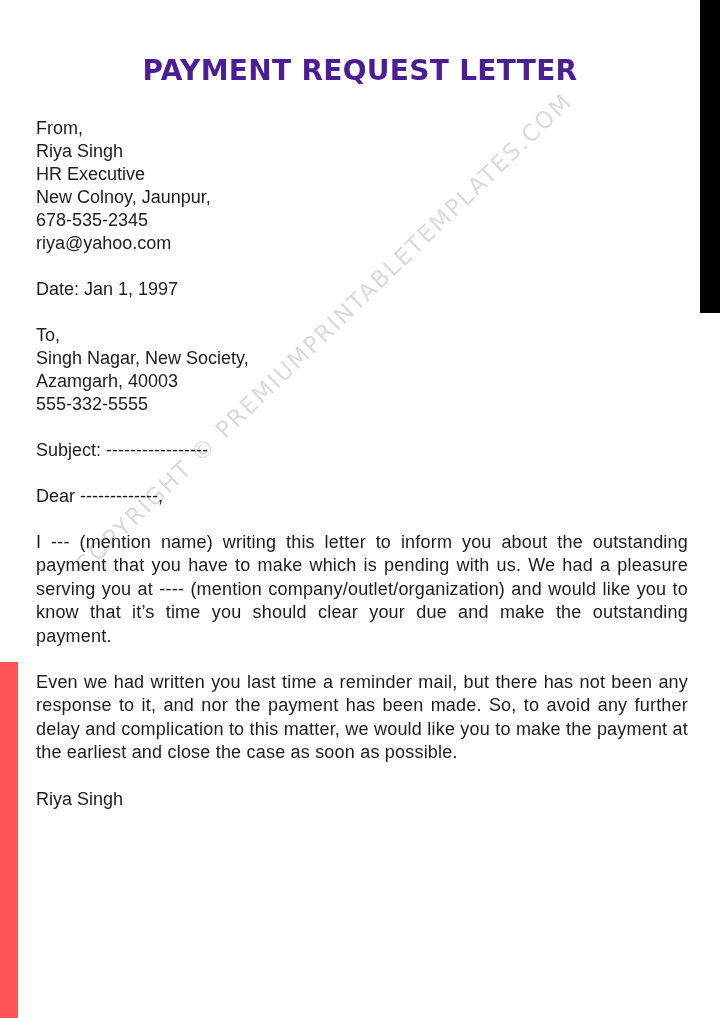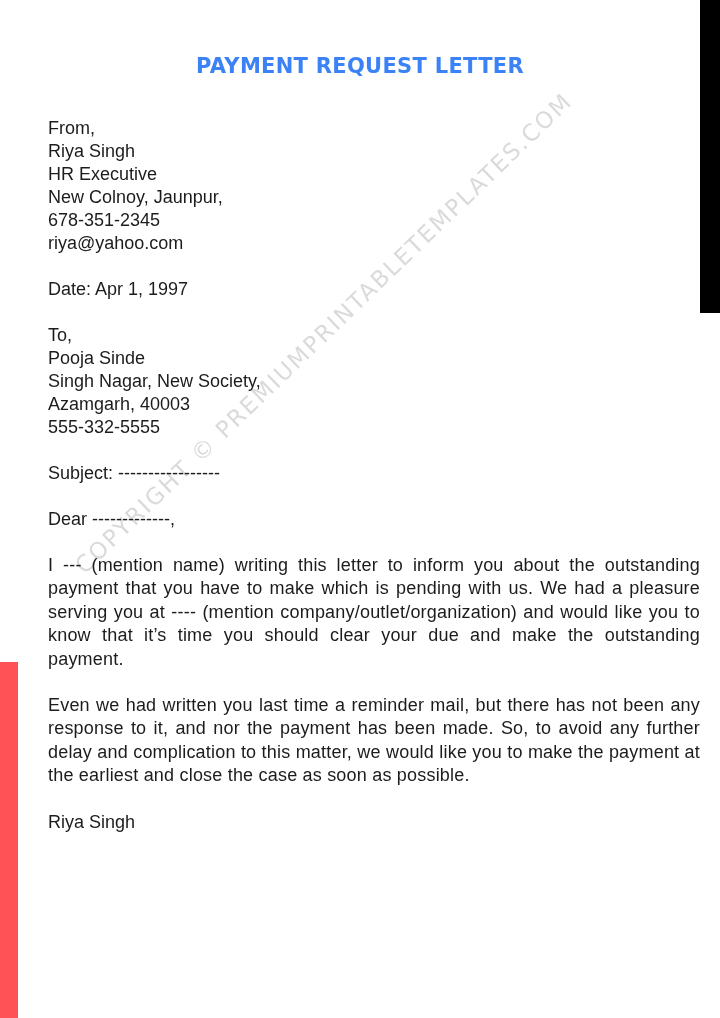--- a/index.html
+++ b/index.html
@@ -47,29 +47,29 @@
       z-index: 0;
     }
     .title {
       position: absolute;
       top: 54px;
       left: 0;
       width: 720px;
       text-align: center;
       font-family: "DejaVu Sans", sans-serif;
       font-weight: bold;
-      font-size: 21px;
+      font-size: 28px;
       letter-spacing: 0.3px;
-      color: #3b82f6;
+      color: #4c1d95;
       margin: 0;
     }
     .letter {
       position: absolute;
       top: 117px;
-      left: 48px;
+      left: 36px;
       width: 652px;
       font-size: 18px;
       line-height: 23px;
       z-index: 1;
     }
     .block { margin: 0 0 23px 0; }
     .line { display: block; white-space: nowrap; }
     .para {
       margin: 12px 0 23px 0;
       text-align: justify;
@@ -89,31 +89,30 @@
 
 <h1 class="title">PAYMENT REQUEST LETTER</h1>
 
 <div class="letter">
 
   <div class="block">
     <span class="line">From,</span>
     <span class="line">Riya Singh</span>
     <span class="line">HR Executive</span>
     <span class="line">New Colnoy, Jaunpur,</span>
-    <span class="line">678-351-2345</span>
+    <span class="line">678-535-2345</span>
     <span class="line">riya@yahoo.com</span>
   </div>
 
   <div class="block">
-    <span class="line">Date: Apr 1, 1997</span>
+    <span class="line">Date: Jan 1, 1997</span>
   </div>
 
   <div class="block">
     <span class="line">To,</span>
-    <span class="line">Pooja Sinde</span>
     <span class="line">Singh Nagar, New Society,</span>
     <span class="line">Azamgarh, 40003</span>
     <span class="line">555-332-5555</span>
   </div>
 
   <div class="block">
     <span class="line">Subject: -----------------</span>
   </div>
 
   <div class="block">

